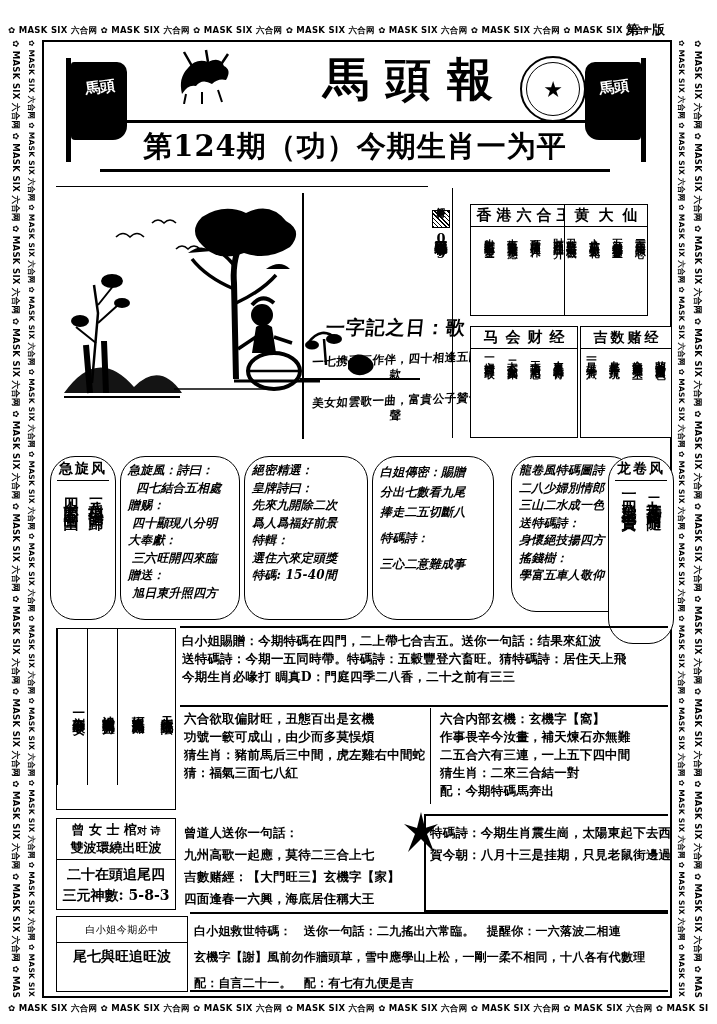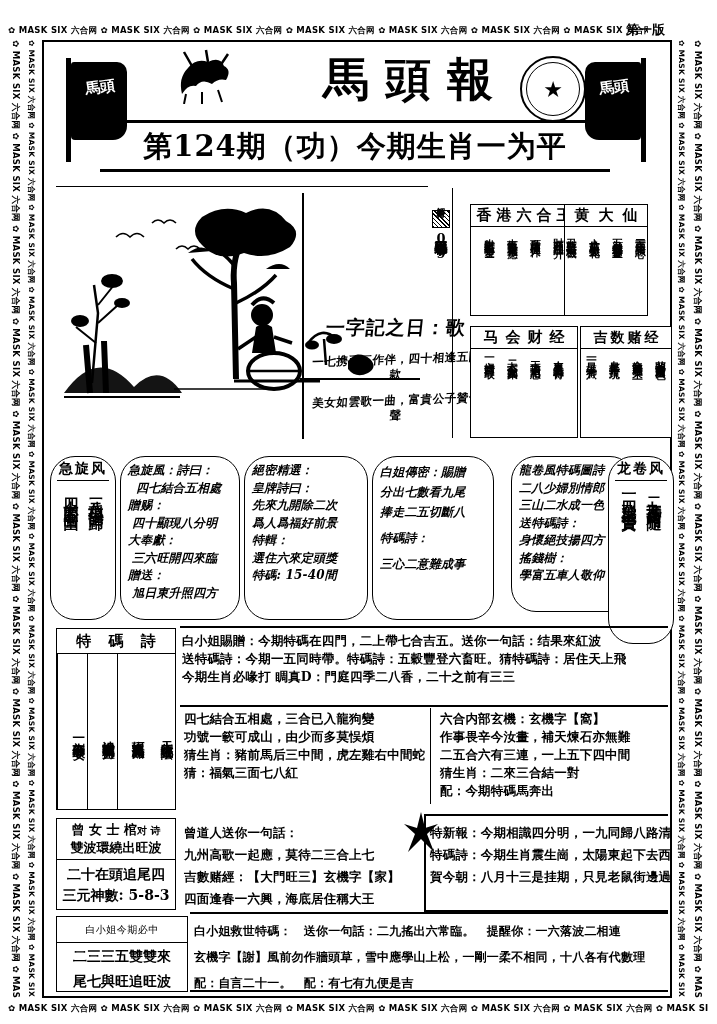--- a/index.html
+++ b/index.html
@@ -338,39 +338,38 @@
 
   <div class="rbox" style="left:608px;top:456px;width:66px;height:188px;">
     <div class="cap">龙卷风</div>
     <div class="vcols">
       <div class="c">二九携手西相隨</div>
       <div class="c">一四飛來七寶貴</div>
     </div>
   </div>
 
   <div class="tmbox">
-    <div class="hd">特 碼 詩</div>
     <div class="body">
       <div class="c">天上行雲地上陰</div>
       <div class="c">坎珂道路馬難回</div>
       <div class="c">沙場奮戰竭盡力</div>
       <div class="c">一刻未停不敢安</div>
     </div>
   </div>
 
   <div class="txtblk" style="left:182px;top:632px;width:486px;">
     <div>白小姐賜贈：今期特碼在四門，二上帶七合吉五。送你一句話：结果來紅波</div>
     <div>送特碼詩：今期一五同時帶。特碼詩：五穀豐登六畜旺。猜特碼詩：居住天上飛</div>
     <div>今期生肖必喙打  睭真D：門庭四季二八香，二十之前有三三</div>
   </div>
   <div class="hr" style="left:180px;top:705px;width:488px;height:1.6px;"></div>
   <div class="hr" style="left:180px;top:626px;width:488px;height:1.6px;"></div>
 
   <div class="txtblk" style="left:184px;top:710px;width:240px;">
-    <div>四七結合五相處，三合已入龍狗變</div>
+    <div>六合欲取偏財旺，丑態百出是玄機</div>
     <div>功號一簐可成山，由少而多莫悮煩</div>
     <div>猜生肖：豬前馬后三中間，虎左雞右中間蛇</div>
     <div>猜：福氣三面七八紅</div>
   </div>
   <div class="hr" style="left:430px;top:708px;width:1.4px;height:96px;"></div>
   <div class="txtblk" style="left:440px;top:710px;width:238px;">
     <div>六合内部玄機：玄機字【窩】</div>
     <div>作事畏辛今汝畫，補天煉石亦無難</div>
     <div>二五合六有三連，一上五下四中間</div>
     <div>猜生肖：二來三合結一對</div>
@@ -395,29 +394,27 @@
 
   <div class="star">
     <svg width="34" height="40" viewBox="0 0 34 40">
       <path d="M17 0 L21 16 L34 12 L23 22 L30 40 L17 27 L4 40 L11 22 L0 12 L13 16 Z" fill="#000"></path>
     </svg>
   </div>
 
   <div class="hr" style="left:424px;top:814px;width:1.6px;height:98px;"></div>
   <div class="hr" style="left:424px;top:814px;width:244px;height:1.6px;"></div>
   <div class="txtblk" style="left:430px;top:822px;width:240px;line-height:22px;">
-    <div>特新報：今期相識四分明，一九同歸八路清</div>
     <div>特碼詩：今期生肖震生崗，太陽東起下去西</div>
     <div>賀今朝：八月十三是挂期，只見老鼠街邊過</div>
   </div>
   <div class="hr" style="left:424px;top:910px;width:244px;height:1.6px;"></div>
 
   <div class="bbox">
     <div class="t1">白小姐今期必中</div>
-    <div class="t2">二三三五雙雙來</div>
     <div class="t2">尾七與旺追旺波</div>
   </div>
   <div class="hr" style="left:190px;top:912px;width:478px;height:1.6px;"></div>
   <div class="txtblk" style="left:194px;top:918px;width:476px;line-height:26px;font-size:12px;">
     <div>白小姐救世特碼：　送你一句話：二九搖出六常臨。　提醒你：一六落波二相連</div>
     <div>玄機字【謝】風前勿作牆頭草，雪中應學山上松，一剛一柔不相同，十八各有代數理</div>
     <div>配：自言二十一。　配：有七有九便是吉</div>
   </div>
   <div class="hr" style="left:190px;top:990px;width:478px;height:1.8px;"></div>
 

